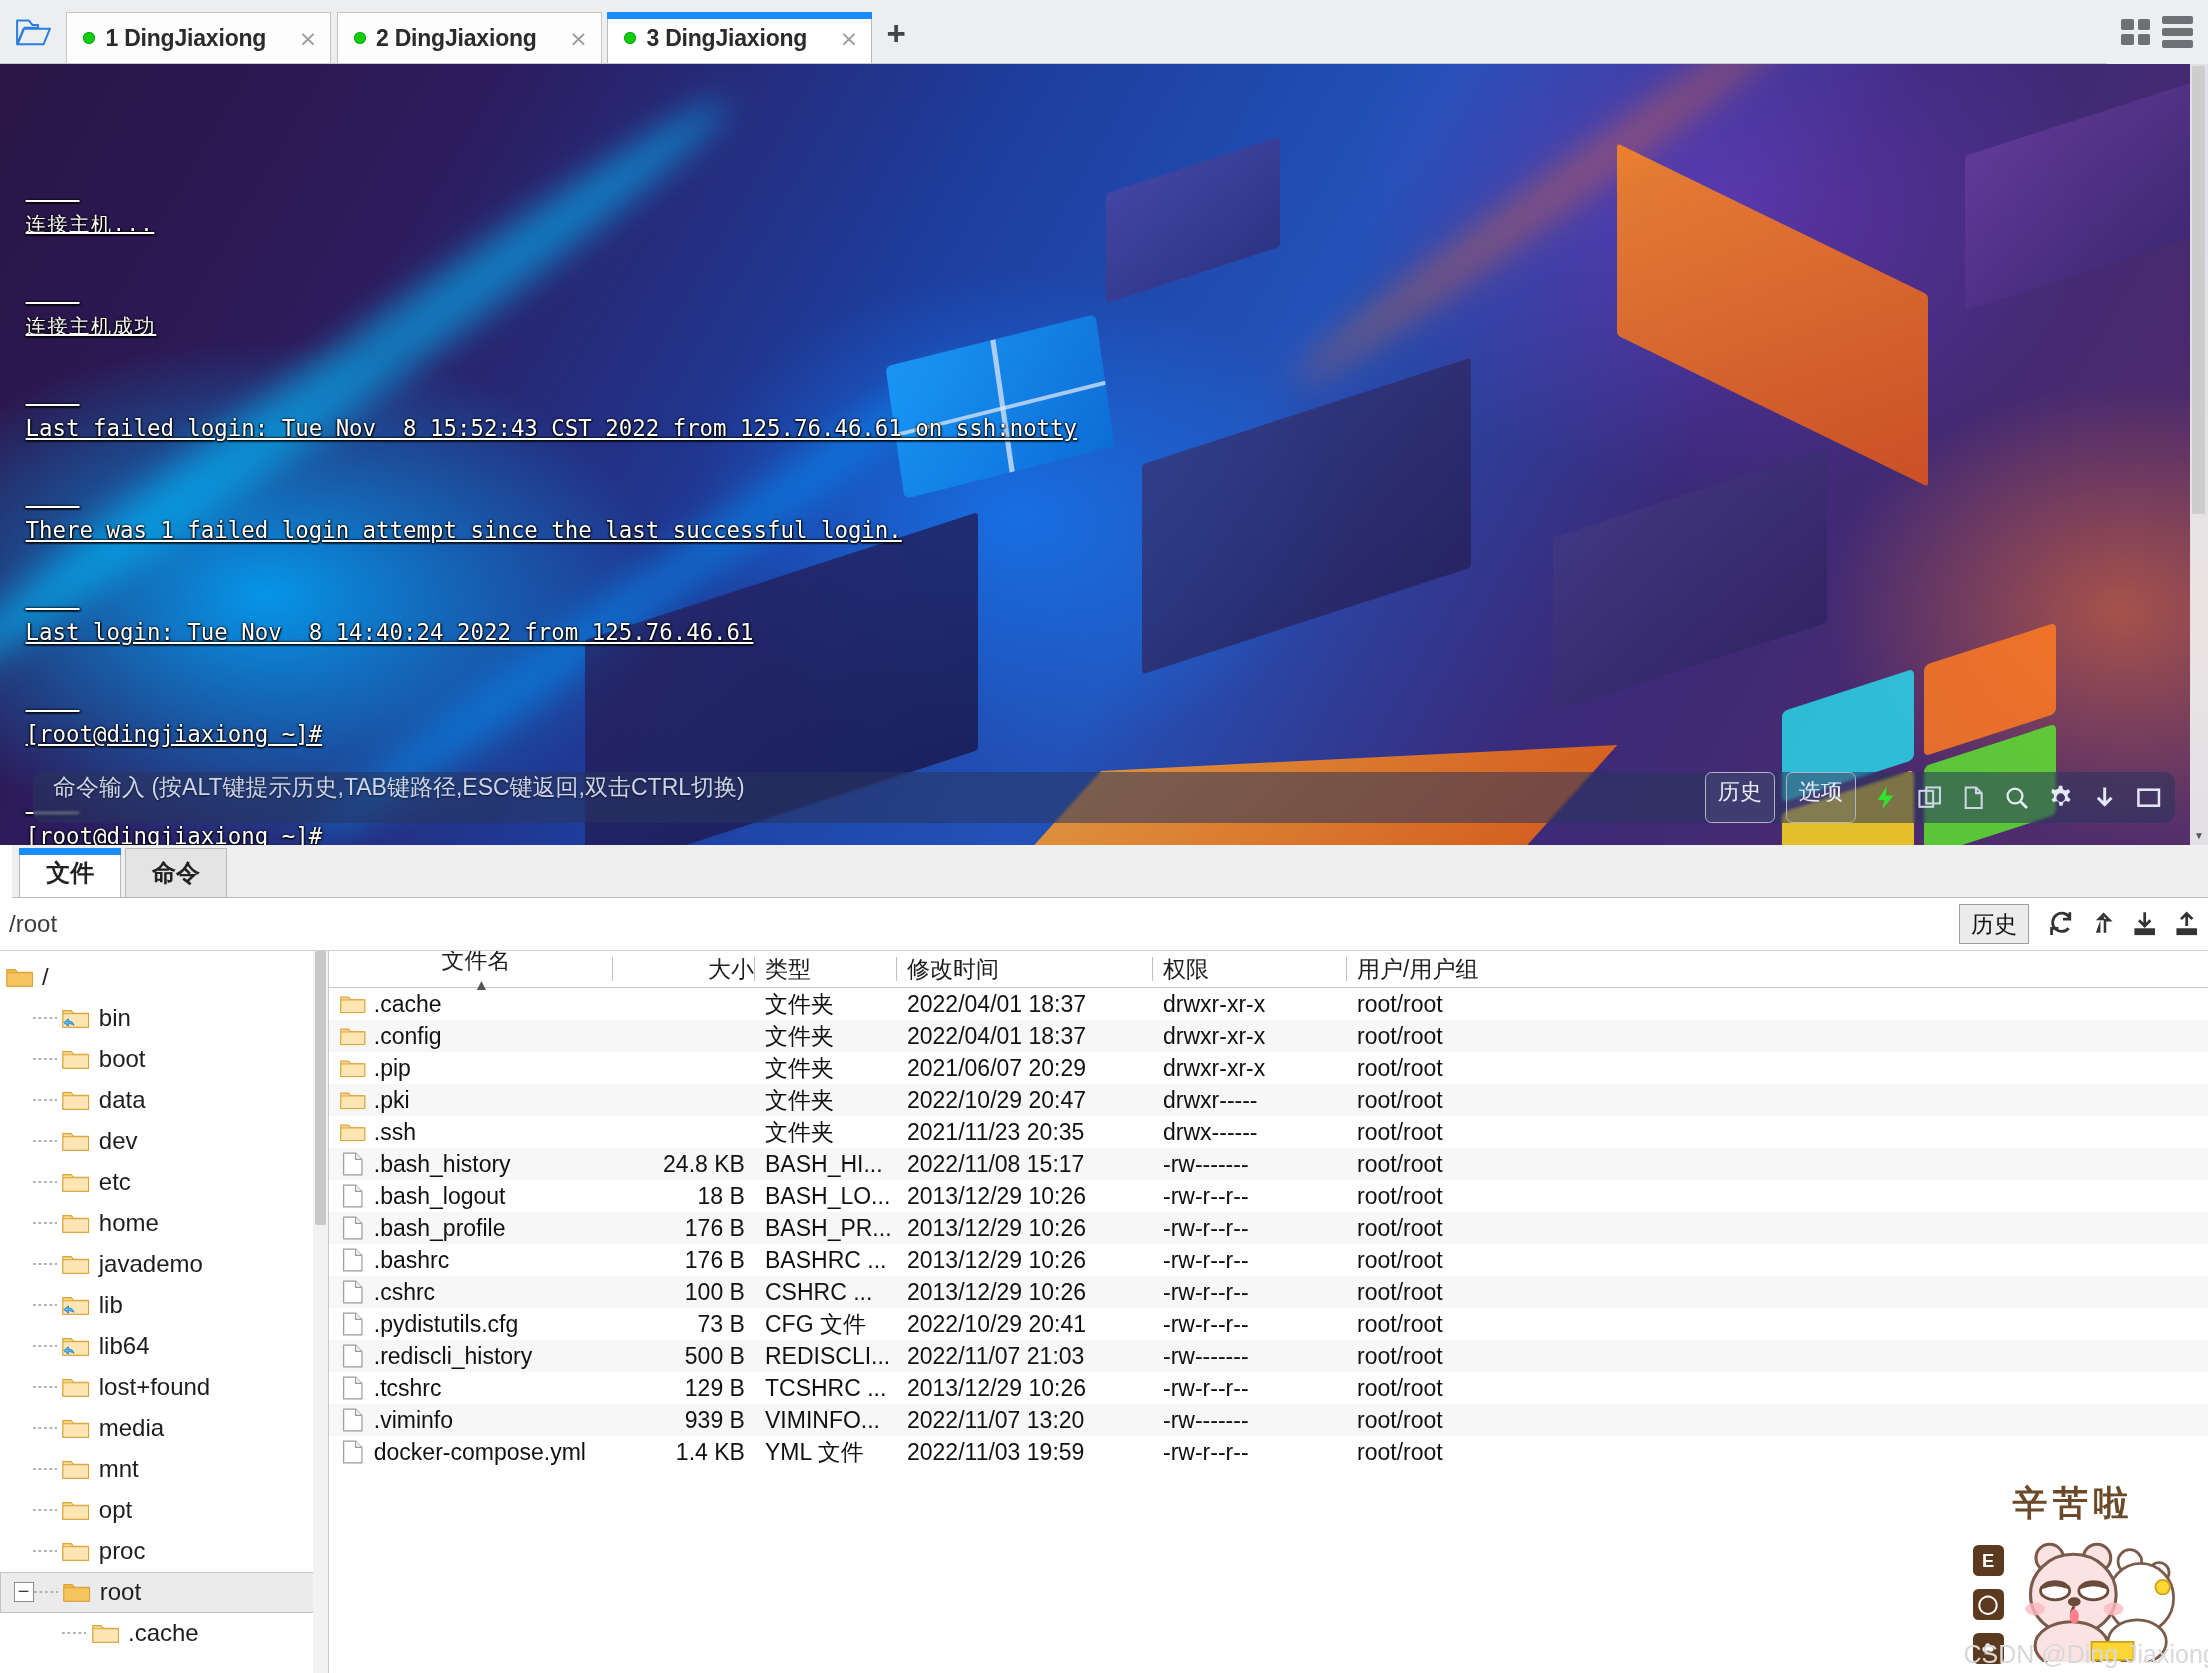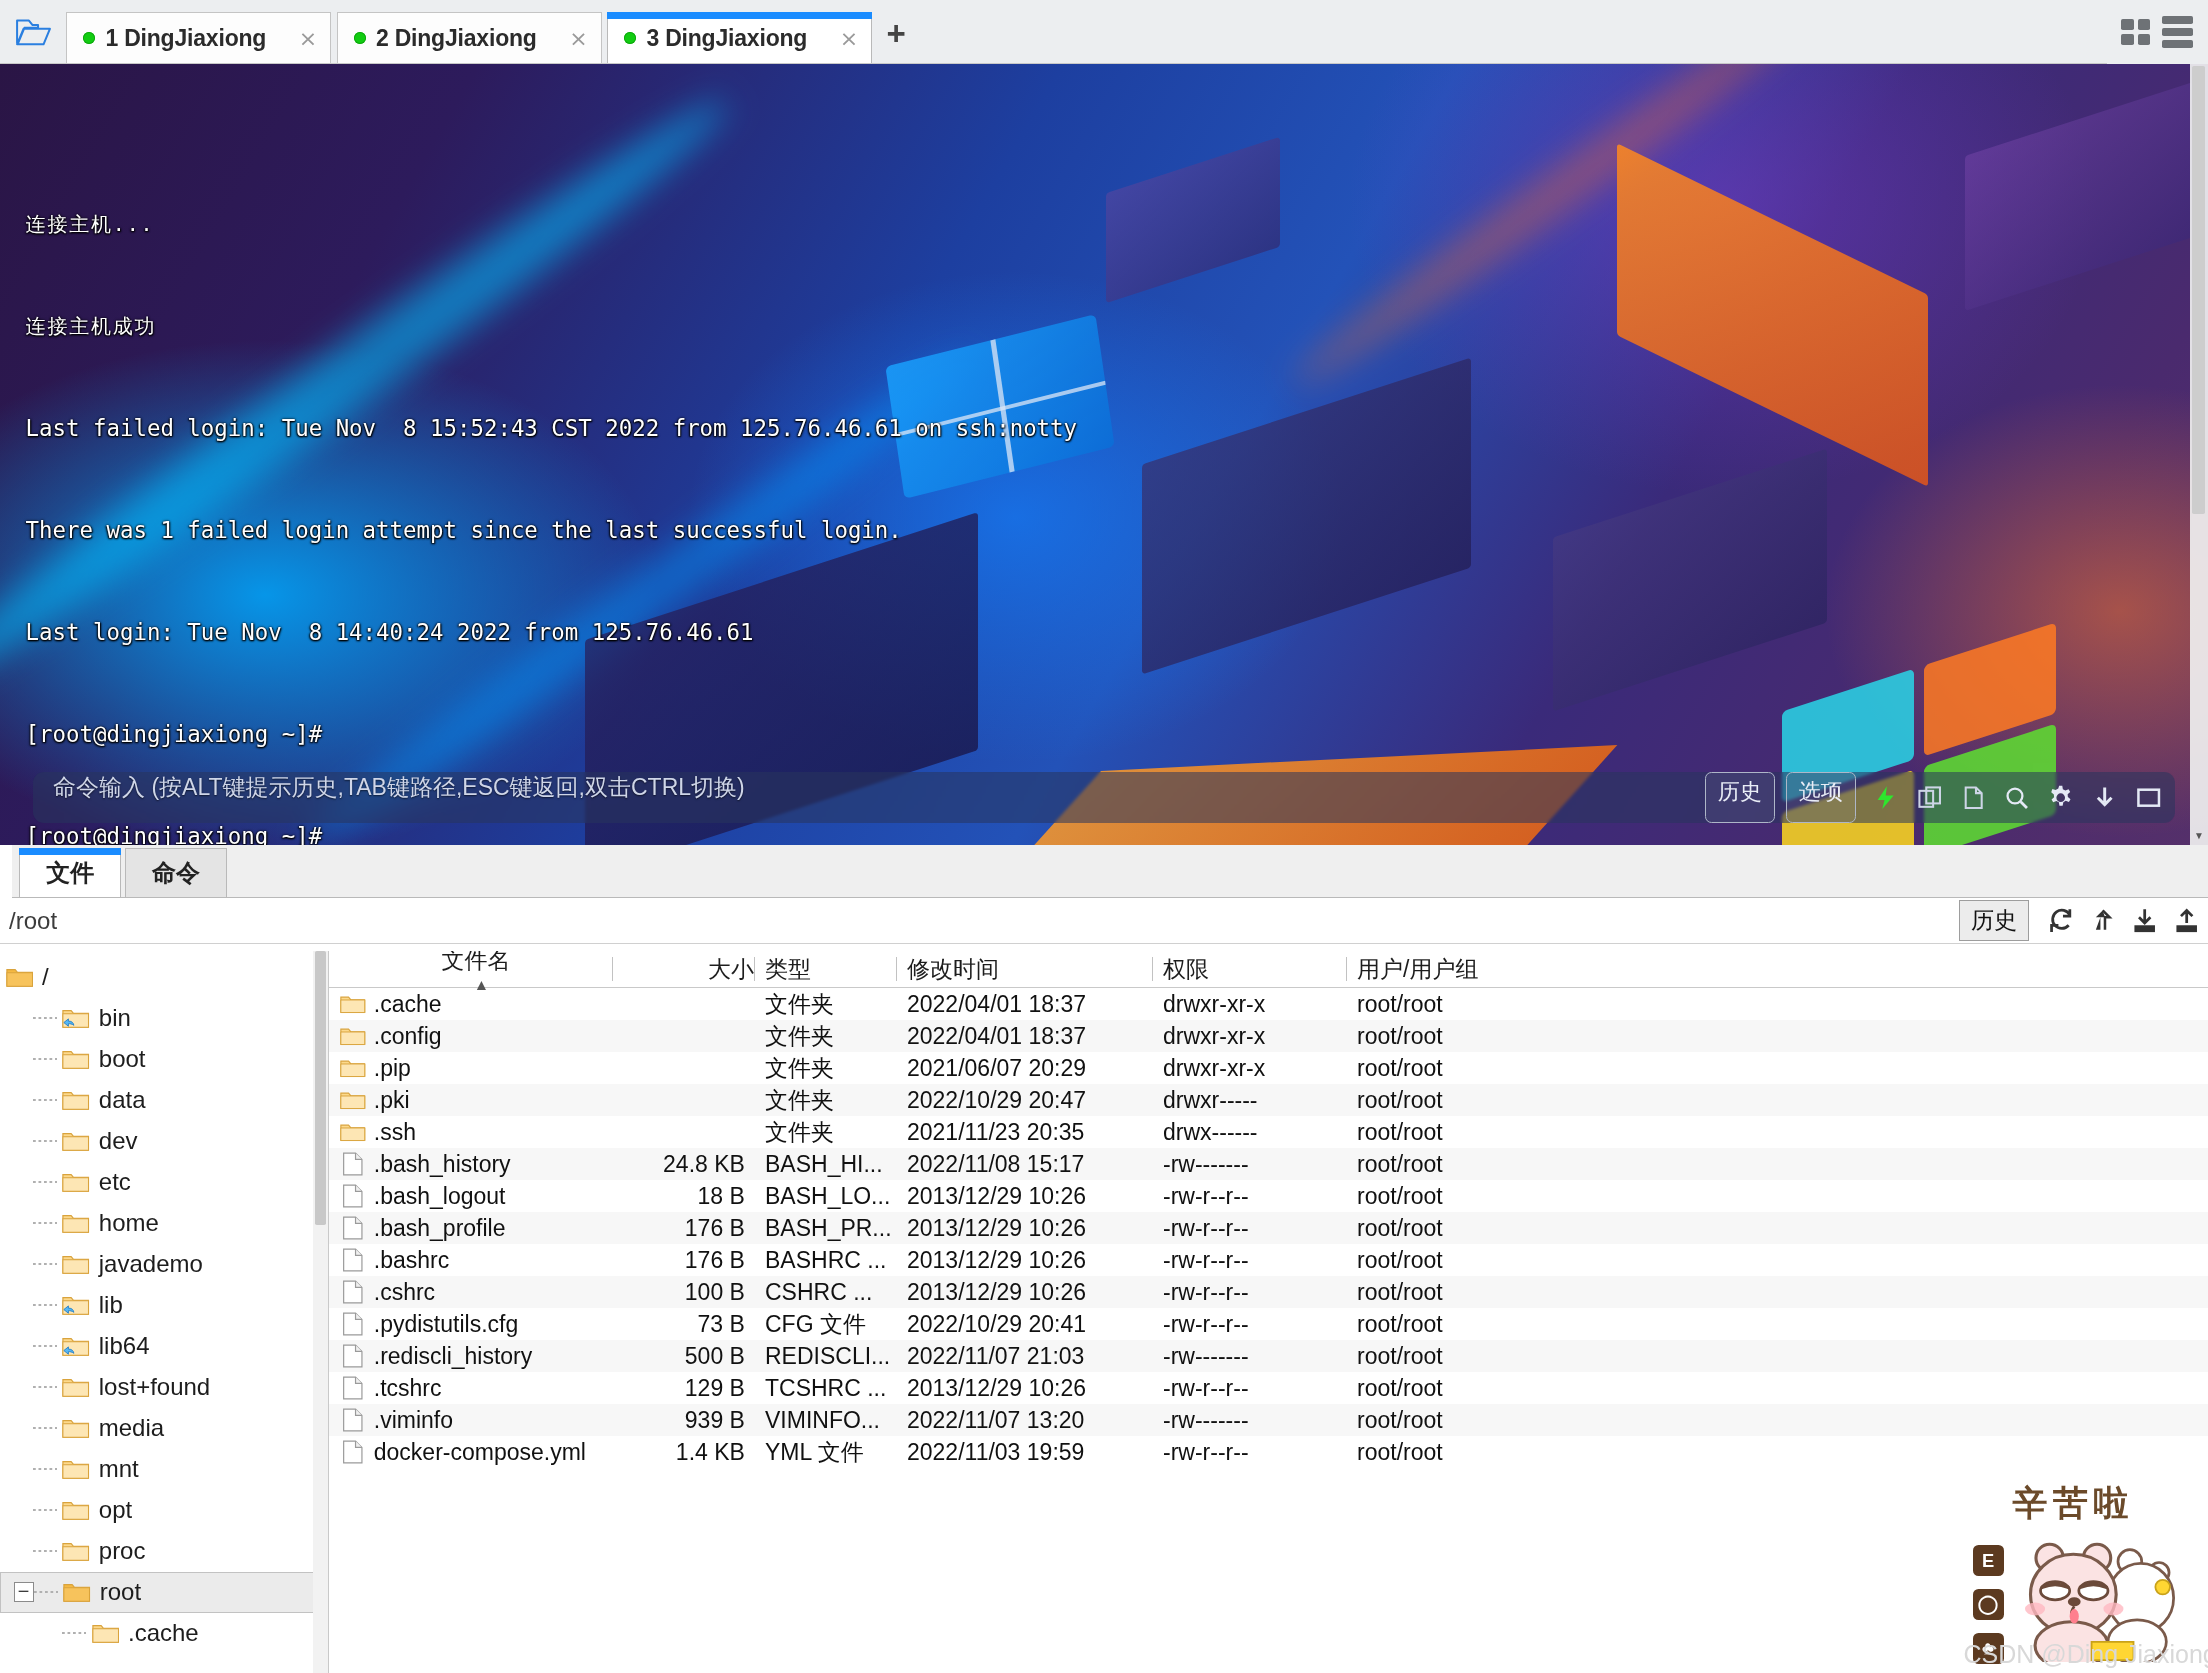--- a/index.html
+++ b/index.html
@@ -123,20 +123,21 @@
   .k1{left:-183px;top:302px;width:1005px;height:64px;background:rgba(0,190,255,.55);}
   .k2{left:228px;top:512px;width:822px;height:50px;background:rgba(0,150,255,.45);}
   .k3{left:1234px;top:110px;width:640px;height:41px;background:rgba(255,110,40,.35);}
 
   .term-text {
     position:absolute; left:25.6px; top:75px; right:19px;
     font-family:"DejaVu Sans Mono", monospace;
     font-size:22.4px; line-height:34px;
     color:#ffffff; white-space:pre;
     text-shadow:0 0 2.7px #000, 0.9px 0.9px 1.8px #000, -0.9px 0.9px 1.8px rgba(0,0,0,.8);
+    text-decoration:underline;
   }
   .term-text .cn { font-size:20px; letter-spacing:1.8px; }
 
   
   .term-scroll {
     position:absolute; right:0; top:0; width:18.3px; bottom:0;
     background:rgba(240,240,240,.92);
   }
   .term-scroll .thumb{
     position:absolute; left:2.7px; right:2.7px; top:1.8px; height:448px;
@@ -185,21 +186,21 @@
     display:flex; align-items:center; justify-content:center;
     font-size:24px; font-weight:bold; color:#222;
     background:#e4e4e4; border:0.9px solid #b9b9b9; border-bottom:none;
     margin-right:3.7px; position:relative; cursor:pointer;
   }
   .ptab.active{ background:#fff; }
   .ptab.active:before{
     content:""; position:absolute; left:-0.9px; right:-0.9px; top:-0.9px; height:6.4px; background:#1a8cff;
   }
   .pathrow{
-    height:46px; display:flex; align-items:center;
+    height:53px; display:flex; align-items:center;
     border-bottom:0.9px solid #d0d0d0; background:#fff;
     padding-left:9.1px;
   }
   .path-input{ flex:1; font-size:24px; color:#3c3c3c; }
   .hist-btn{
     border:0.9px solid #9d9d9d; background:#ececec;
     font-size:23px; padding:3.7px 11px; margin-right:11px;
     color:#111;
   }
   .p-ico{ width:42px; display:flex; align-items:center; justify-content:center; }

